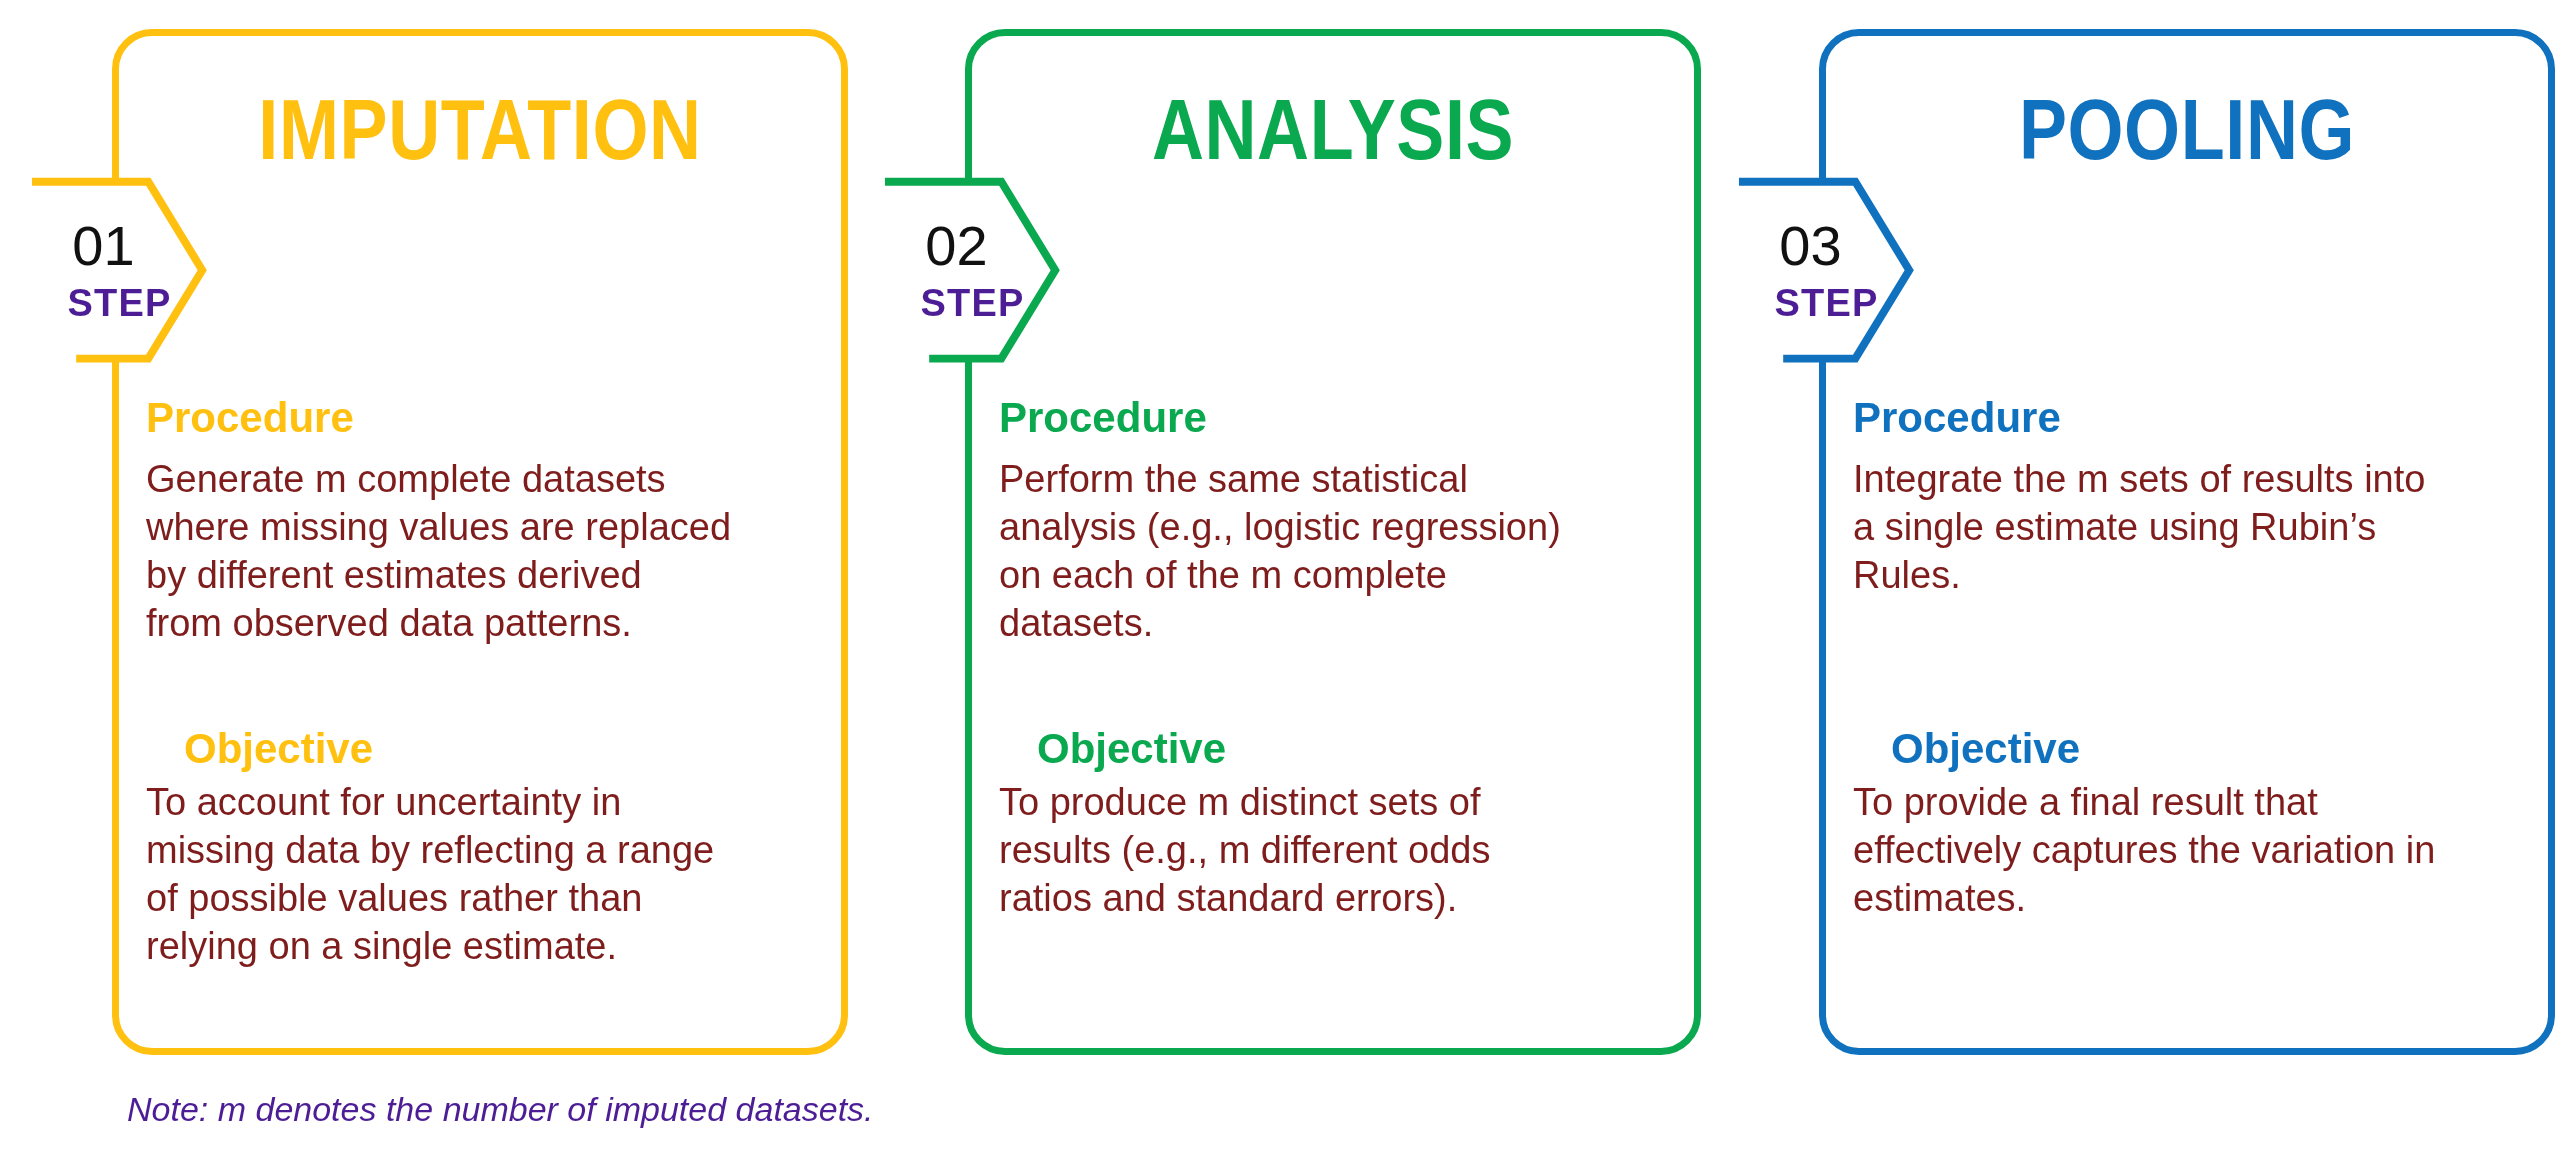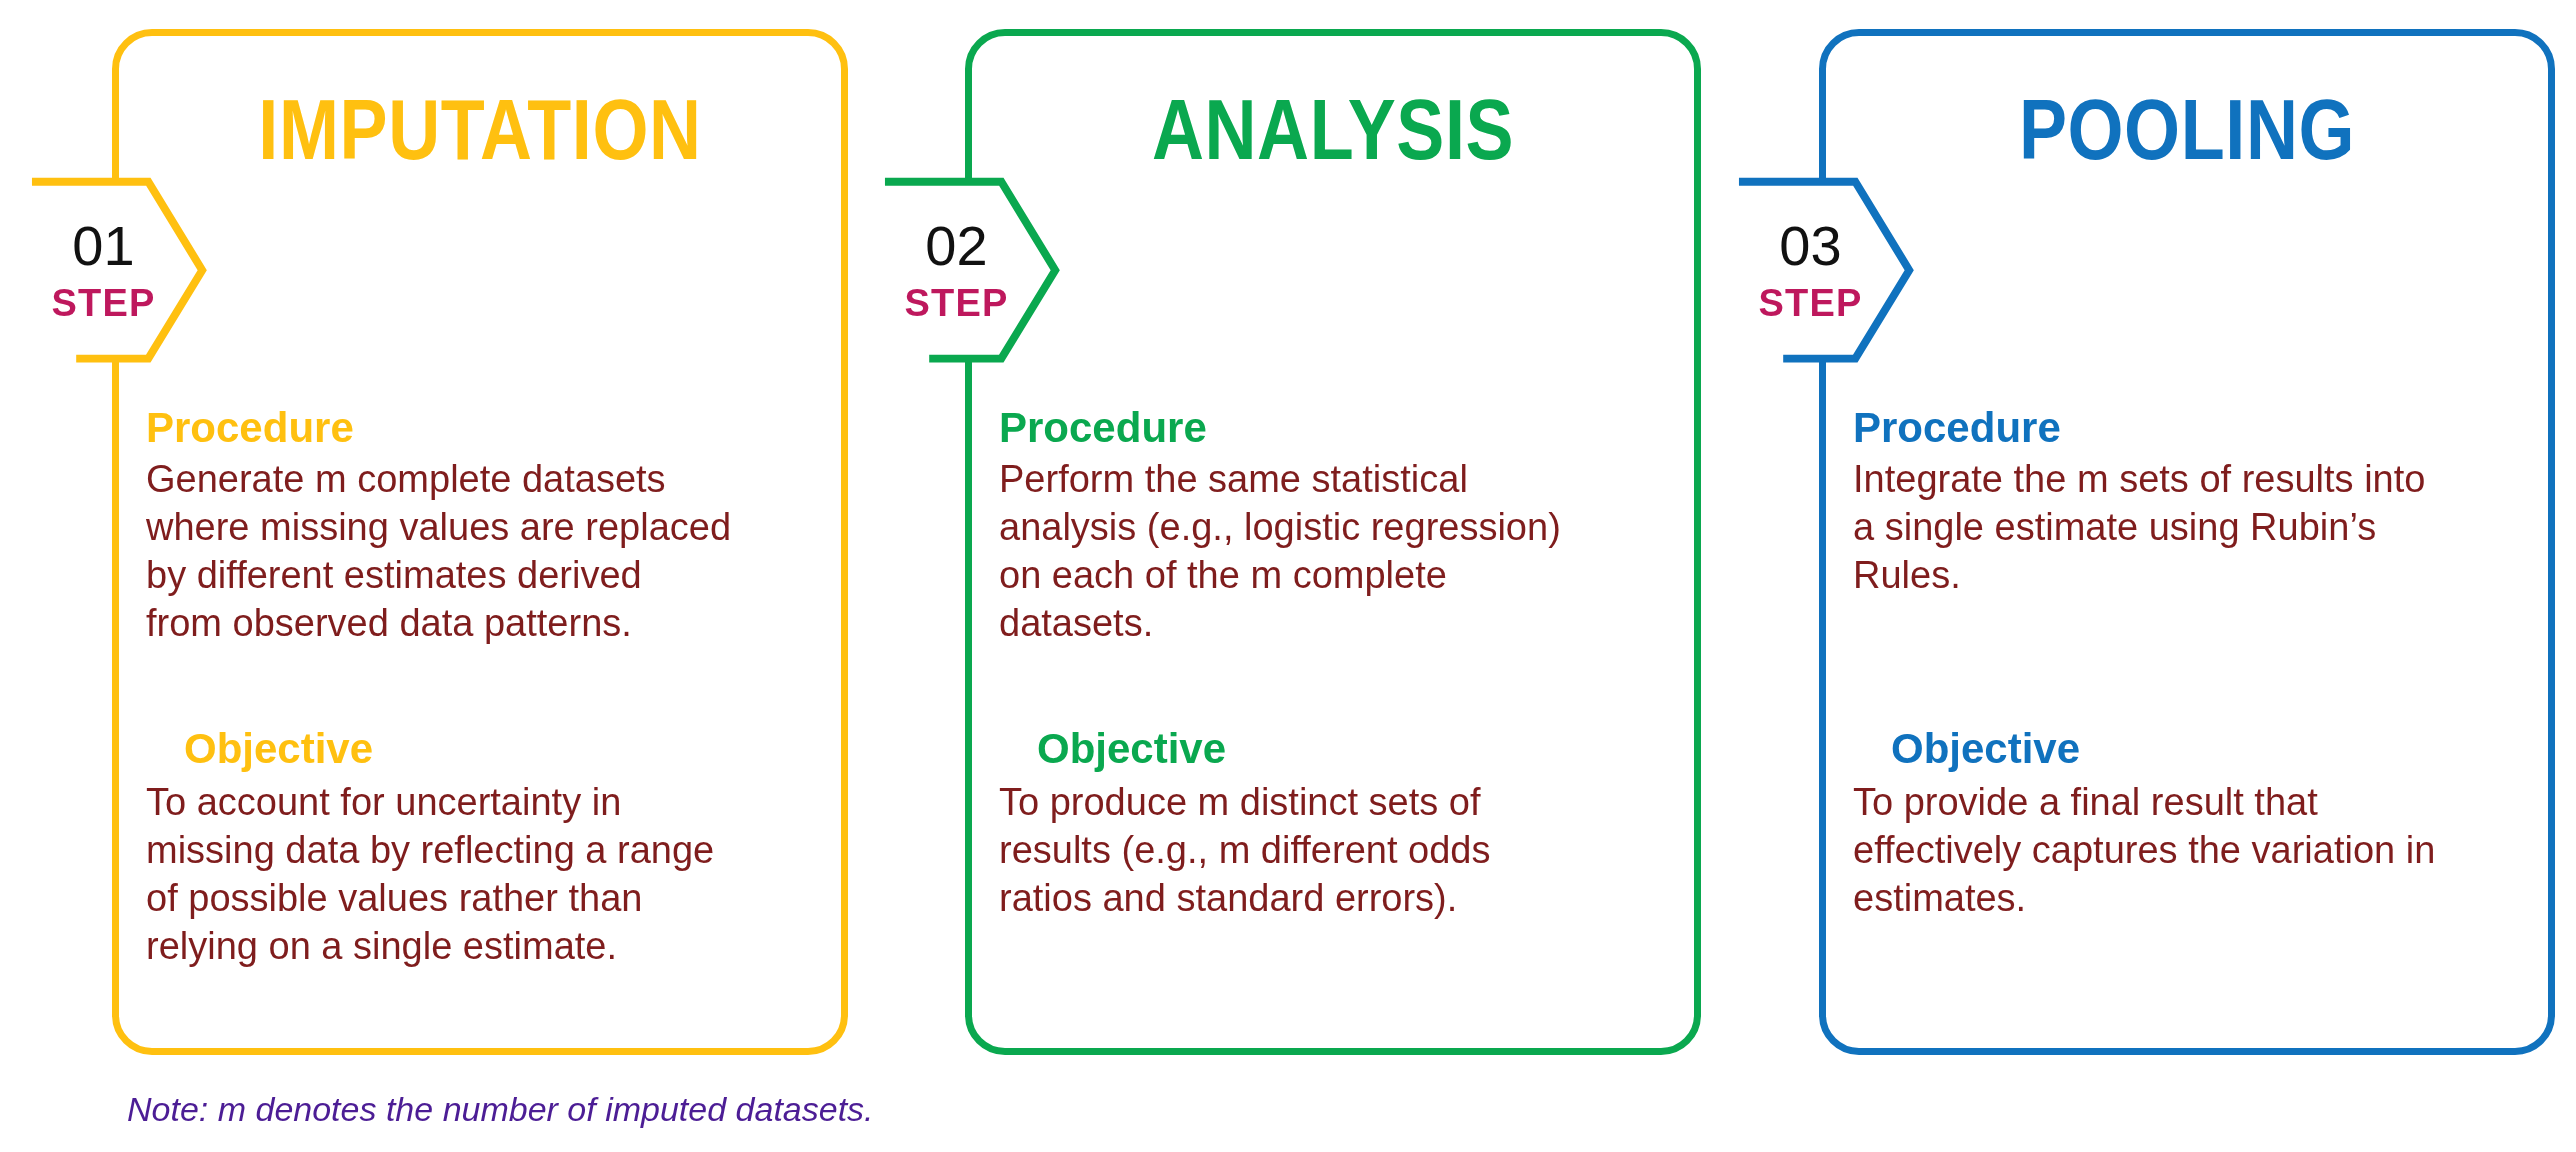--- a/index.html
+++ b/index.html
@@ -69,40 +69,40 @@
     width: 159px;
     text-align: center;
     font-size: 56px;
     font-weight: 400;
     line-height: 1;
     color: #111111;
   }
   .badge-step {
     position: absolute;
     top: 115px;
-    left: 0;
+    left: 16px;
     width: 159px;
     text-align: center;
     font-size: 38px;
     font-weight: 700;
     line-height: 1;
     letter-spacing: 1.2px;
-    color: #be185d;
+    color: #4c1d95;
   }
 
   .sec-heading {
     position: absolute;
     left: 27px;
     margin: 0;
     font-size: 42px;
     font-weight: 700;
     color: var(--accent);
     white-space: nowrap;
   }
-  .h-proc { top: 368px; text-align: center; }
+  .h-proc { top: 358px; text-align: center; }
   .h-obj  { top: 689px; margin-left: 38px; }
 
   .para {
     position: absolute;
     left: 27px;
     width: 679px;
     margin: 0;
     font-size: 38px;
     line-height: 48px;
     color: #7f1d1d;

